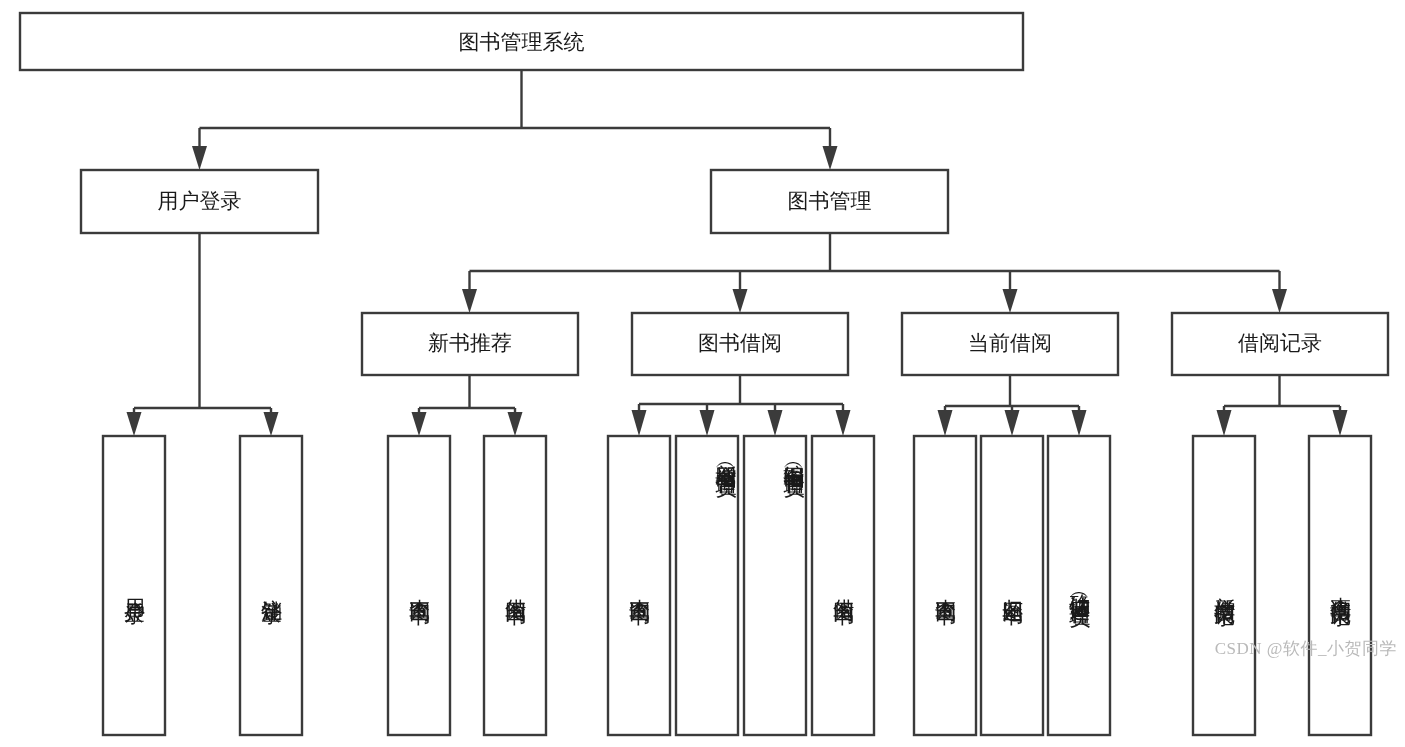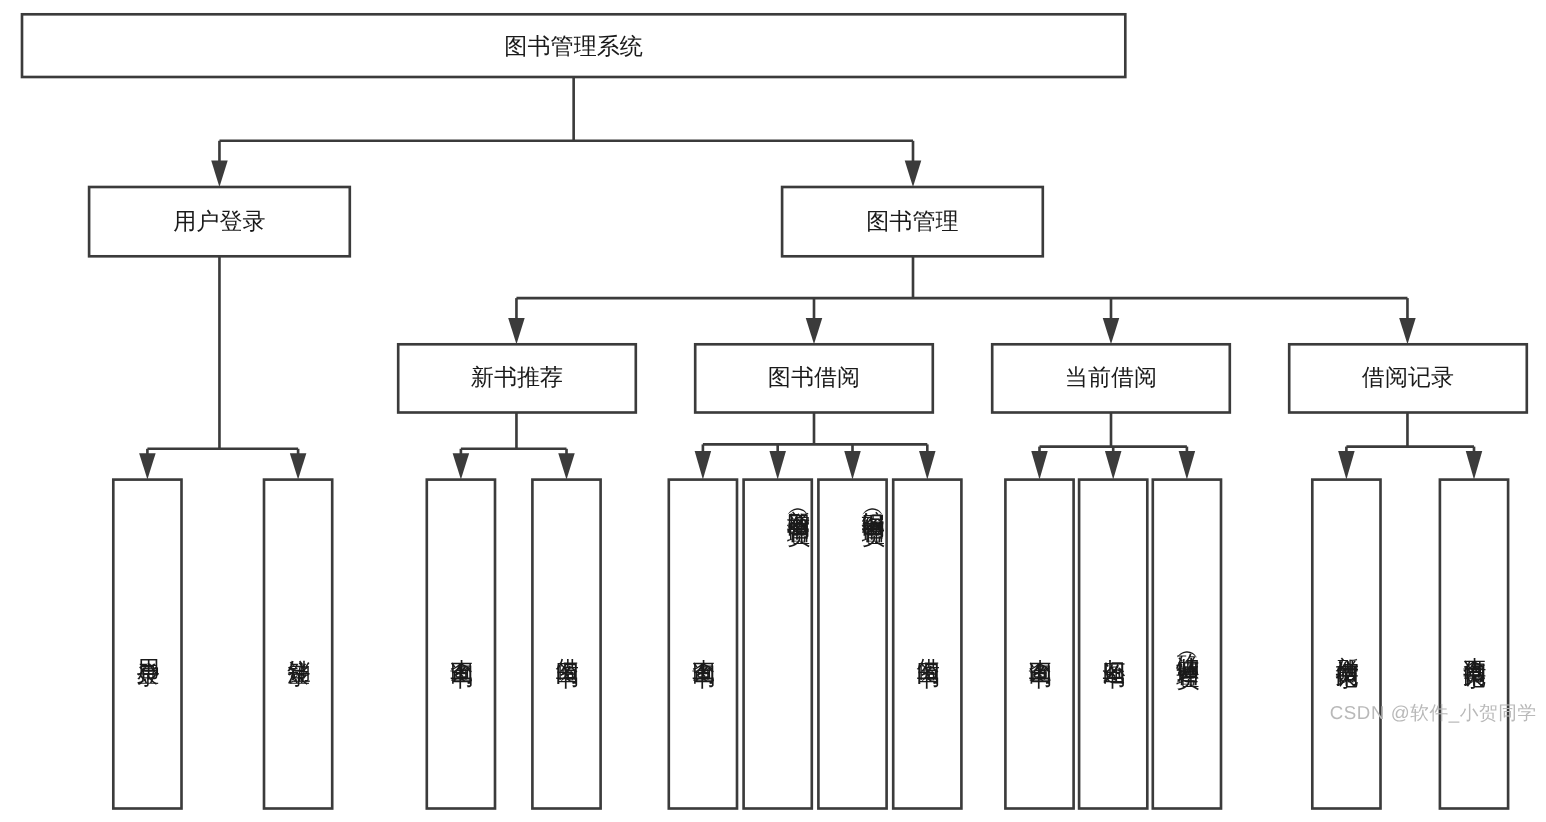--- a/index.html
+++ b/index.html
@@ -61,21 +61,21 @@
     letter-spacing: 2px;
     text-align: center;
     white-space: nowrap;
     pointer-events: none;
     user-select: none;
   }
   .watermark {
     position: absolute;
     right: 8px;
     bottom: 4px;
-    font-family: Liberation Sans, sans-serif;
+    font-family: Liberation Serif, serif;
     font-size: 17px;
     color: #b9b9b9;
     letter-spacing: 0.5px;
     white-space: nowrap;
   }
 </style>
 </head>
 <body>
 
 <div id="diagram-root">

